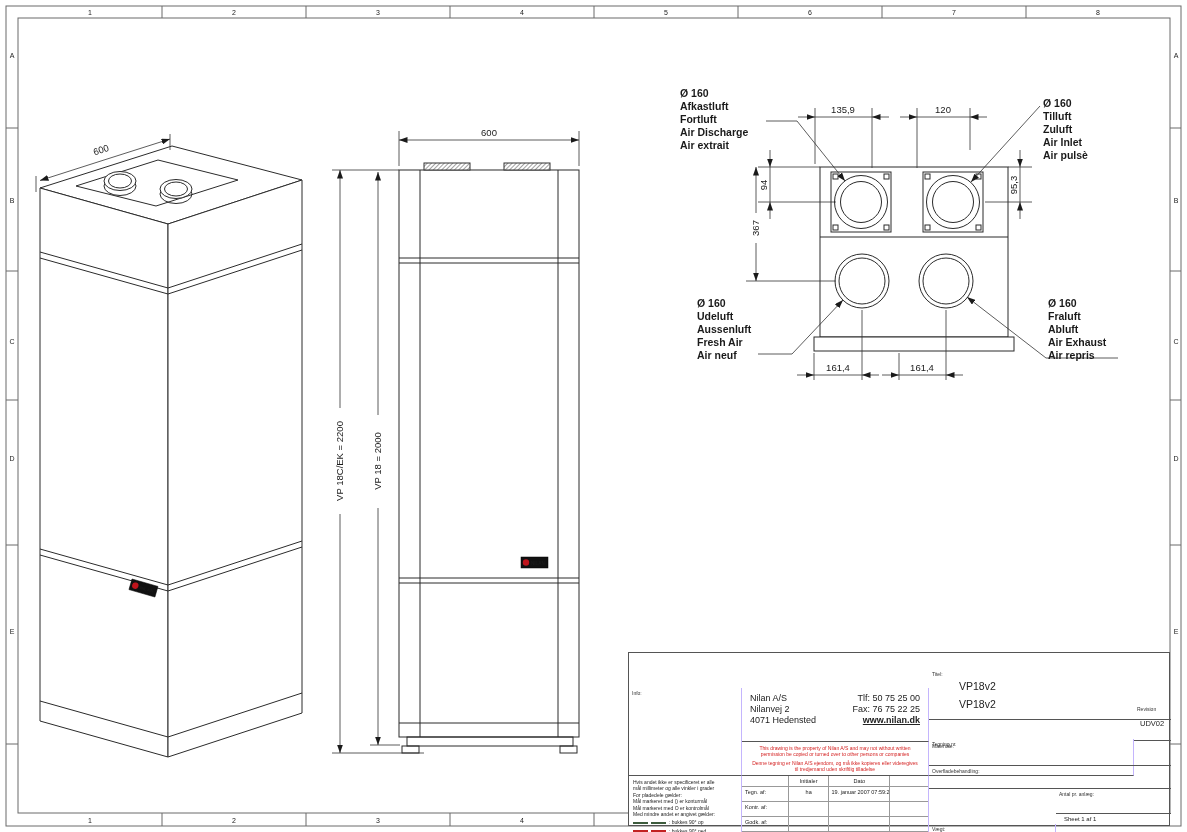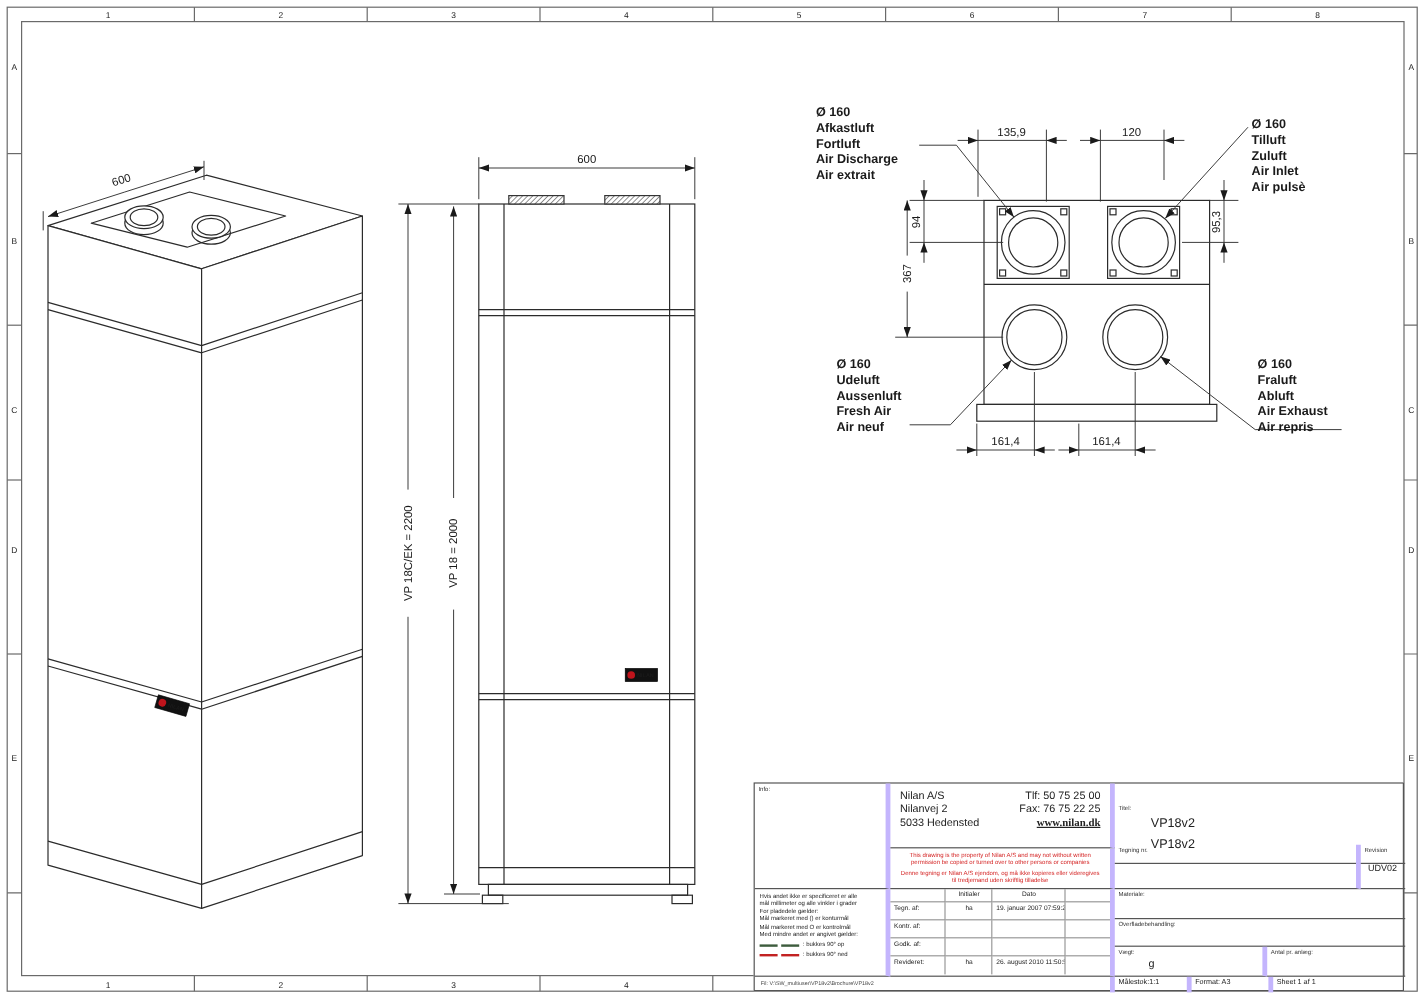--- a/index.html
+++ b/index.html
@@ -7,26 +7,26 @@
          font-family:"Liberation Sans",sans-serif;color:#1a1a1a;}
   svg{position:absolute;left:0;top:0;}
   svg text{font-family:"Liberation Sans",sans-serif;fill:#1a1a1a;}
   .grid-label{font-size:7px;fill:#333;}
   .dim{font-size:9.5px;}
   .port-label{font-size:10.5px;font-weight:bold;}
   
   .tb{position:absolute;left:628px;top:652px;width:542px;height:174px;
       border:1px solid #555;box-sizing:border-box;background:#fff;font-size:5px;color:#222;}
   .tb .cell{position:absolute;box-sizing:border-box;}
-  .bR{border-right:4px solid #c4b5fd;} .bB{border-bottom:1px solid #555;}
+  .bR{border-right:1px solid #c4b5fd;margin-top:35px;} .bB{border-bottom:1px solid #555;}
   .lab{font-size:5px;color:#333;display:block;padding:2px 0 0 3px;}
   .company{display:flex;}
   .company .addr{padding:5px 0 0 8px;font-size:9px;line-height:11px;}
   .company .contact{margin-left:auto;padding:5px 8px 0 0;font-size:9px;line-height:11px;text-align:right;}
-  .company .web{text-decoration:underline;font-weight:bold;font-family:Liberation Serif, serif;}
+  .company .web{text-decoration:underline;font-weight:bold;}
   .red{color:#d42222;text-align:center;font-size:5px;line-height:6px;padding:3px 8px;}
   .red p{margin:0 0 3px 0;}
   .titel-val{position:absolute;left:30px;font-size:10.5px;color:#222;}
   .rev-val{position:absolute;left:6px;top:15px;font-size:7.5px;}
   .vaegt-val{position:absolute;left:28px;top:9px;font-size:9px;}
   .notes{padding:3px 2px 0 4px;font-size:5px;line-height:6.4px;color:#222;}
   .legend{display:flex;align-items:center;margin-top:2px;}
   .legend .seg{width:15px;height:0;border-top:2px solid #3d5c3d;margin-right:3px;}
   .legend.down .seg{border-top-color:#c22222;}
   .sigtable{position:absolute;left:0;top:0;right:0;bottom:0;font-size:5.5px;}
@@ -313,21 +313,21 @@
 
 <div class="tb">
   <div class="cell bR bB" style="left:0;top:0;width:113px;height:88px;">
     <span class="lab">Info:</span>
   </div>
 
   <div class="cell bR bB company" style="left:113px;top:0;width:187px;height:54px;">
     <div class="addr">
       <div>Nilan A/S</div>
       <div>Nilanvej 2</div>
-      <div>5033 Hedensted</div>
+      <div>4071 Hedensted</div>
     </div>
     <div class="contact">
       <div>Tlf: 50 75 25 00</div>
       <div>Fax: 76 75 22 25</div>
       <div class="web">www.nilan.dk</div>
     </div>
   </div>
 
   <div class="cell bR bB red" style="left:113px;top:54px;width:187px;height:34px;">
     <p>This drawing is the property of Nilan A/S and may not without written permission be copied or turned over to other persons or companies</p>

